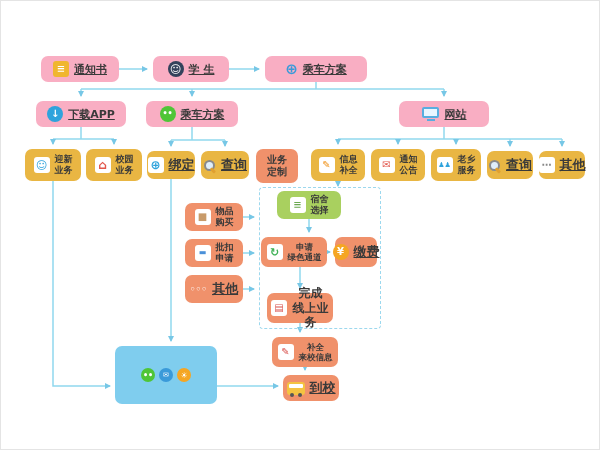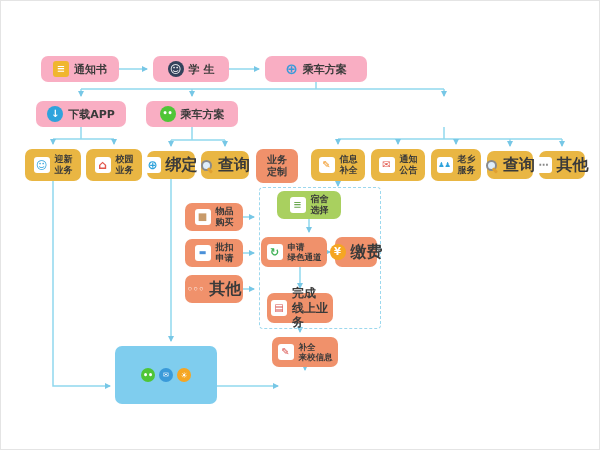--- a/index.html
+++ b/index.html
@@ -9,23 +9,23 @@
   .wires{position:absolute;left:0;top:0;z-index:0;}
   .group-dashed{position:absolute;left:258px;top:186px;width:120px;height:140px;
           border:1.5px dashed #9cd8ee;border-radius:4px;z-index:1;}
   .node{position:absolute;display:flex;align-items:center;justify-content:center;gap:5px;
         padding:2px 4px;border-radius:7px;box-sizing:border-box;color:#3a3a3a;font-weight:bold;z-index:2;}
   .pink{background:#f9aec3;}
   .gold{background:#e9b643;}
   .salmon{background:#f0916b;}
   .green-box{background:#a9d05f;}
   .blue-box{background:#7fcdee;}
-  .label1{font-size:11px;white-space:nowrap;}
-  .sm{font-size:16px;text-align:center;}
-  .label2{font-size:9px;line-height:1.2;white-space:pre-line;}
+  .label1{font-size:11px;white-space:nowrap;text-decoration:underline;}
+  .sm{font-size:13px;text-align:center;}
+  .label2{font-size:9px;line-height:1.2;white-space:pre-line;text-align:center;}
   .center{text-align:center;}
   .tile{flex:none;width:16px;height:16px;border-radius:3px;display:flex;align-items:center;
         justify-content:center;font-size:10px;font-weight:bold;line-height:1;}
   .round{border-radius:50%;}
   .white{background:#fff;}
   .glyph{flex:none;line-height:1;}
   .mini{width:14px;height:14px;border-radius:50%;color:#fff;display:inline-flex;align-items:center;
         justify-content:center;font-size:8px;margin:0 2px;flex:none;}
   .push-icons{display:flex;justify-content:center;}
   
@@ -110,20 +110,24 @@
   </div>
 
   <div class="node pink" style="left:35px;top:100px;width:90px;height:26px;">
     <span class="tile round" style="background:#2fa3dc;color:#fff;">↓</span>
     <span class="label1">下载APP</span>
   </div>
   <div class="node pink" style="left:145px;top:100px;width:92px;height:26px;">
     <span class="tile round" style="background:#4fc537;color:#fff;font-size:8px;">••</span>
     <span class="label1">乘车方案</span>
   </div>
+  <div class="node pink" style="left:398px;top:100px;width:90px;height:26px;">
+    <span class="icon-monitor"></span>
+    <span class="label1">网站</span>
+  </div>
 
   <div class="node gold" style="left:24px;top:148px;width:56px;height:32px;">
     <span class="tile white" style="color:#2fa3dc;font-size:11px;">☺</span>
     <span class="label2">迎新
 业务</span>
   </div>
   <div class="node gold" style="left:85px;top:148px;width:56px;height:32px;">
     <span class="tile white" style="color:#e2574c;font-size:12px;">⌂</span>
     <span class="label2">校园
 业务</span>
@@ -196,20 +200,24 @@
   </div>
   <div class="node salmon" style="left:184px;top:274px;width:58px;height:28px;">
     <span class="glyph" style="color:#fff;font-size:9px;font-weight:bold;">◦◦◦</span>
     <span class="label1 sm">其他</span>
   </div>
 
   <div class="node salmon" style="left:271px;top:336px;width:66px;height:30px;">
     <span class="tile white" style="color:#d9534f;">✎</span>
     <span class="label2" style="font-size:8.5px;">补全
 来校信息</span>
+  </div>
+  <div class="node salmon" style="left:282px;top:374px;width:56px;height:26px;">
+    <span class="icon-bus"></span>
+    <span class="label1 sm">到校</span>
   </div>
   <div class="node blue-box" style="left:114px;top:345px;width:102px;height:58px;flex-direction:column;gap:3px;padding:4px;">
     <div class="push-icons">
       <span class="mini" style="background:#4fc537;">••</span>
       <span class="mini" style="background:#3a9ad9;font-size:7px;">✉</span>
       <span class="mini" style="background:#f5a623;">☀</span>
     </div>
   </div>
 
 </div>

